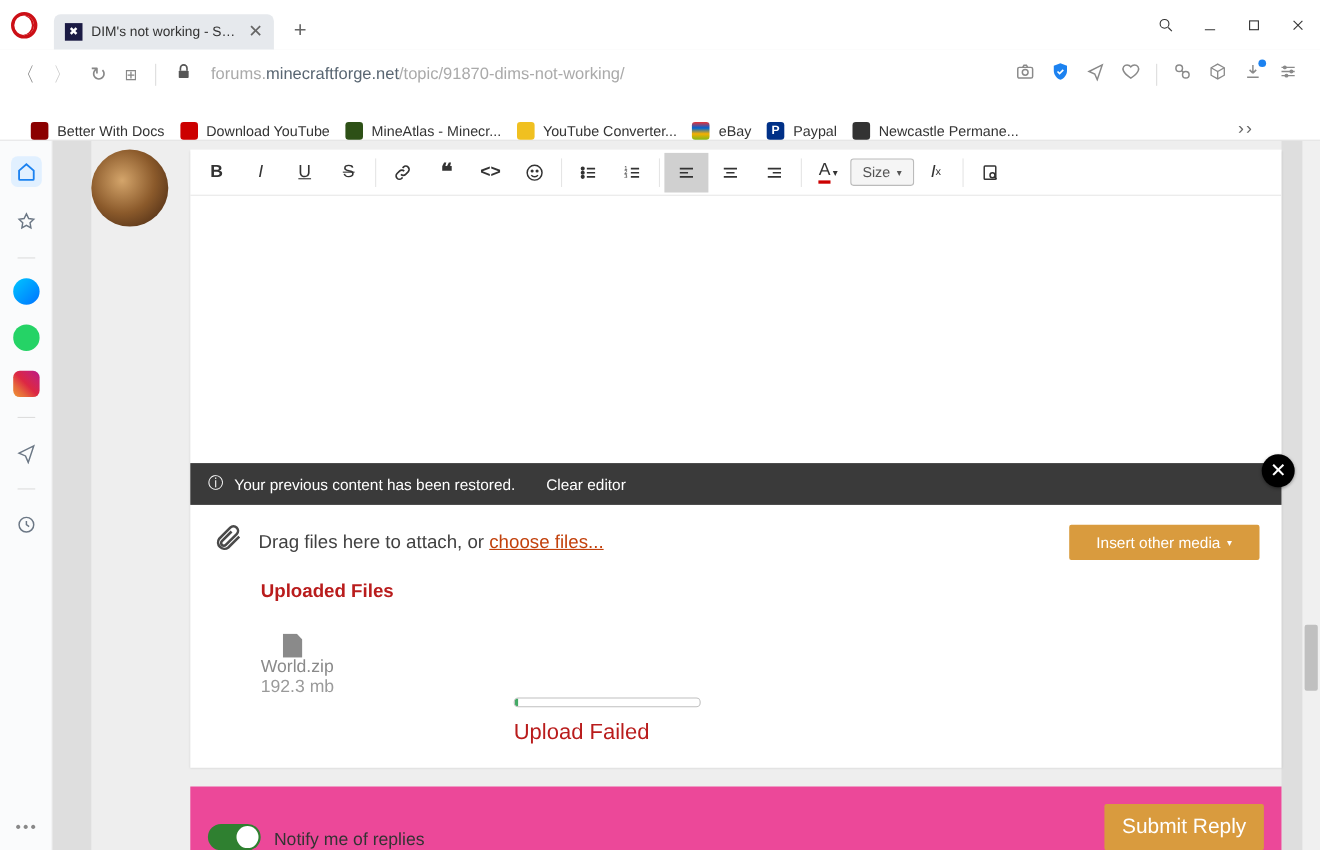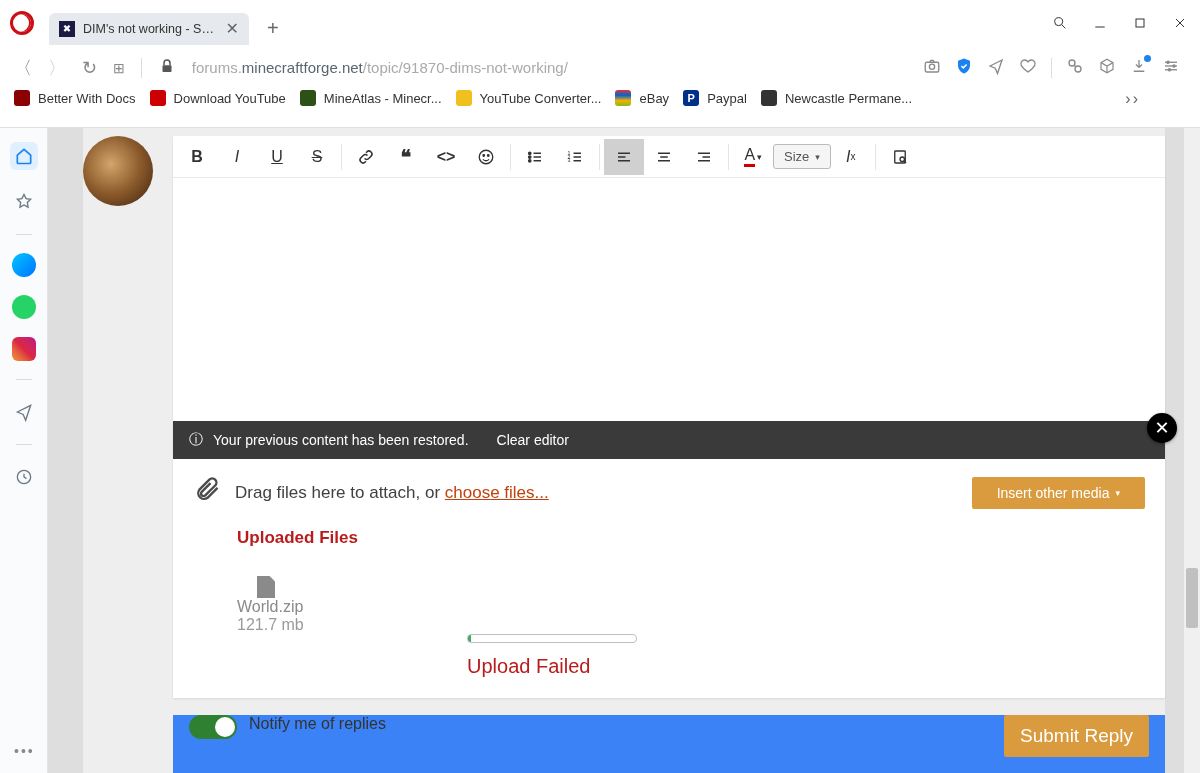--- a/index.html
+++ b/index.html
@@ -24,21 +24,21 @@
 .lock-icon { color: #565656; }
 .url { flex: 1; font-size: 15px; color: #aaa; }
 .url .dom { color: #596672; }
 .addr-actions { display: flex; align-items: center; gap: 14px; color: #8a8a8a; margin-right: 6px; }
 .addr-actions .shield { color: #1c82f0; }
 .addr-actions .divider { width: 1px; height: 20px; background: #ddd; }
 .dl-icon { position: relative; color: #8a8a8a; }
 .dl-dot { position: absolute; top: -2px; right: -3px; width: 7px; height: 7px; background: #1c82f0; border-radius: 50%; }
 
 
-.bookmarks { height: 38px; background: #fff; display: flex; align-items: flex-start; padding: 0 60px 0 14px; gap: 14px; border-bottom: 1px solid #e0e0e0; font-size: 13px; color: #333; }
+.bookmarks { height: 38px; background: #fff; display: flex; align-items: flex-end; padding: 0 60px 0 28px; gap: 14px; border-bottom: 1px solid #e0e0e0; font-size: 13px; color: #333; }
 .bm { display: flex; align-items: center; gap: 8px; cursor: pointer; white-space: nowrap; }
 .bm-icon { width: 16px; height: 16px; border-radius: 3px; display: inline-block; }
 .bm-more { margin-left: auto; color: #666; font-size: 16px; letter-spacing: 2px; }
 
 
 .leftbar { position: absolute; left: 0; top: 128px; bottom: 0; width: 48px; background: #fafbfc; display: flex; flex-direction: column; align-items: center; padding-top: 14px; gap: 18px; border-right: 1px solid #e5e5e5; }
 .lb-icon { width: 28px; height: 28px; display: flex; align-items: center; justify-content: center; border-radius: 6px; cursor: pointer; font-size: 18px; color: #6b7785; }
 .lb-icon.active { background: #e1f0ff; color: #1c82f0; }
 .lb-icon.messenger { background: linear-gradient(135deg, #00c6ff, #0072ff); border-radius: 50%; width: 24px; height: 24px; }
 .lb-icon.whatsapp { background: #25d366; border-radius: 50%; width: 24px; height: 24px; color: #fff; font-size: 14px; }
@@ -77,21 +77,21 @@
 .file-row { display: flex; align-items: flex-start; flex-direction: column; }
 .file-icon { width: 18px; height: 22px; background: #8a8a8a; clip-path: polygon(0 0, 70% 0, 100% 25%, 100% 100%, 0 100%); margin: 4px 40px 0 20px; }
 .file-info { color: #9a9a9a; font-size: 16px; }
 .file-info .name { color: #8a8a8a; }
 .upload-status { margin-left: 230px; }
 .progress { width: 170px; height: 9px; border: 1px solid #c0c0c0; border-radius: 4px; margin-bottom: 12px; position: relative; overflow: hidden; }
 .progress::before { content: ""; position: absolute; left: 0; top: 0; bottom: 0; width: 3px; background: #4a6; }
 .fail { color: #b91c1c; font-size: 20px; }
 
 
-.bottombar { position: absolute; left: 90px; right: 0; bottom: 0; height: 58px; background: #3b82f6; display: flex; align-items: flex-start; padding: 0 16px; }
+.bottombar { position: absolute; left: 90px; right: 0; bottom: 0; height: 58px; background: #ec4899; display: flex; align-items: flex-end; padding: 0 16px; }
 .toggle { width: 48px; height: 24px; border-radius: 12px; background: #2f8030; position: relative; cursor: pointer; margin-right: 12px; }
 .toggle::after { content: ""; position: absolute; right: 2px; top: 2px; width: 20px; height: 20px; border-radius: 50%; background: #fff; }
 .notify-label { font-size: 16px; color: #333; }
 .submit { margin-left: auto; background: #d99b3e; color: #fff; padding: 10px 16px; font-size: 19px; border-radius: 2px; cursor: pointer; }
 
 
 .scrollbar-track { position: absolute; right: 0; top: 128px; bottom: 0; width: 16px; background: #f0f0f0; }
 .scrollbar-thumb { position: absolute; right: 2px; width: 12px; height: 60px; background: #c0c0c0; border-radius: 2px; top: 440px; }
 
 svg.icon { width: 18px; height: 18px; }
@@ -373,21 +373,21 @@
             <span style="font-size:9px">▾</span>
           </div>
       </div>
 
       <div class="uploaded">
         <h3>Uploaded Files</h3>
         <div class="file-row">
           <div class="file-icon"></div>
           <div class="file-info">
             <div class="name">World.zip</div>
-            <div>121.7 mb</div>
+            <div>192.3 mb</div>
           </div>
           <div class="upload-status">
             <div class="progress"></div>
             <div class="fail">Upload Failed</div>
           </div>
         </div>
       </div>
 
     </div>
 

